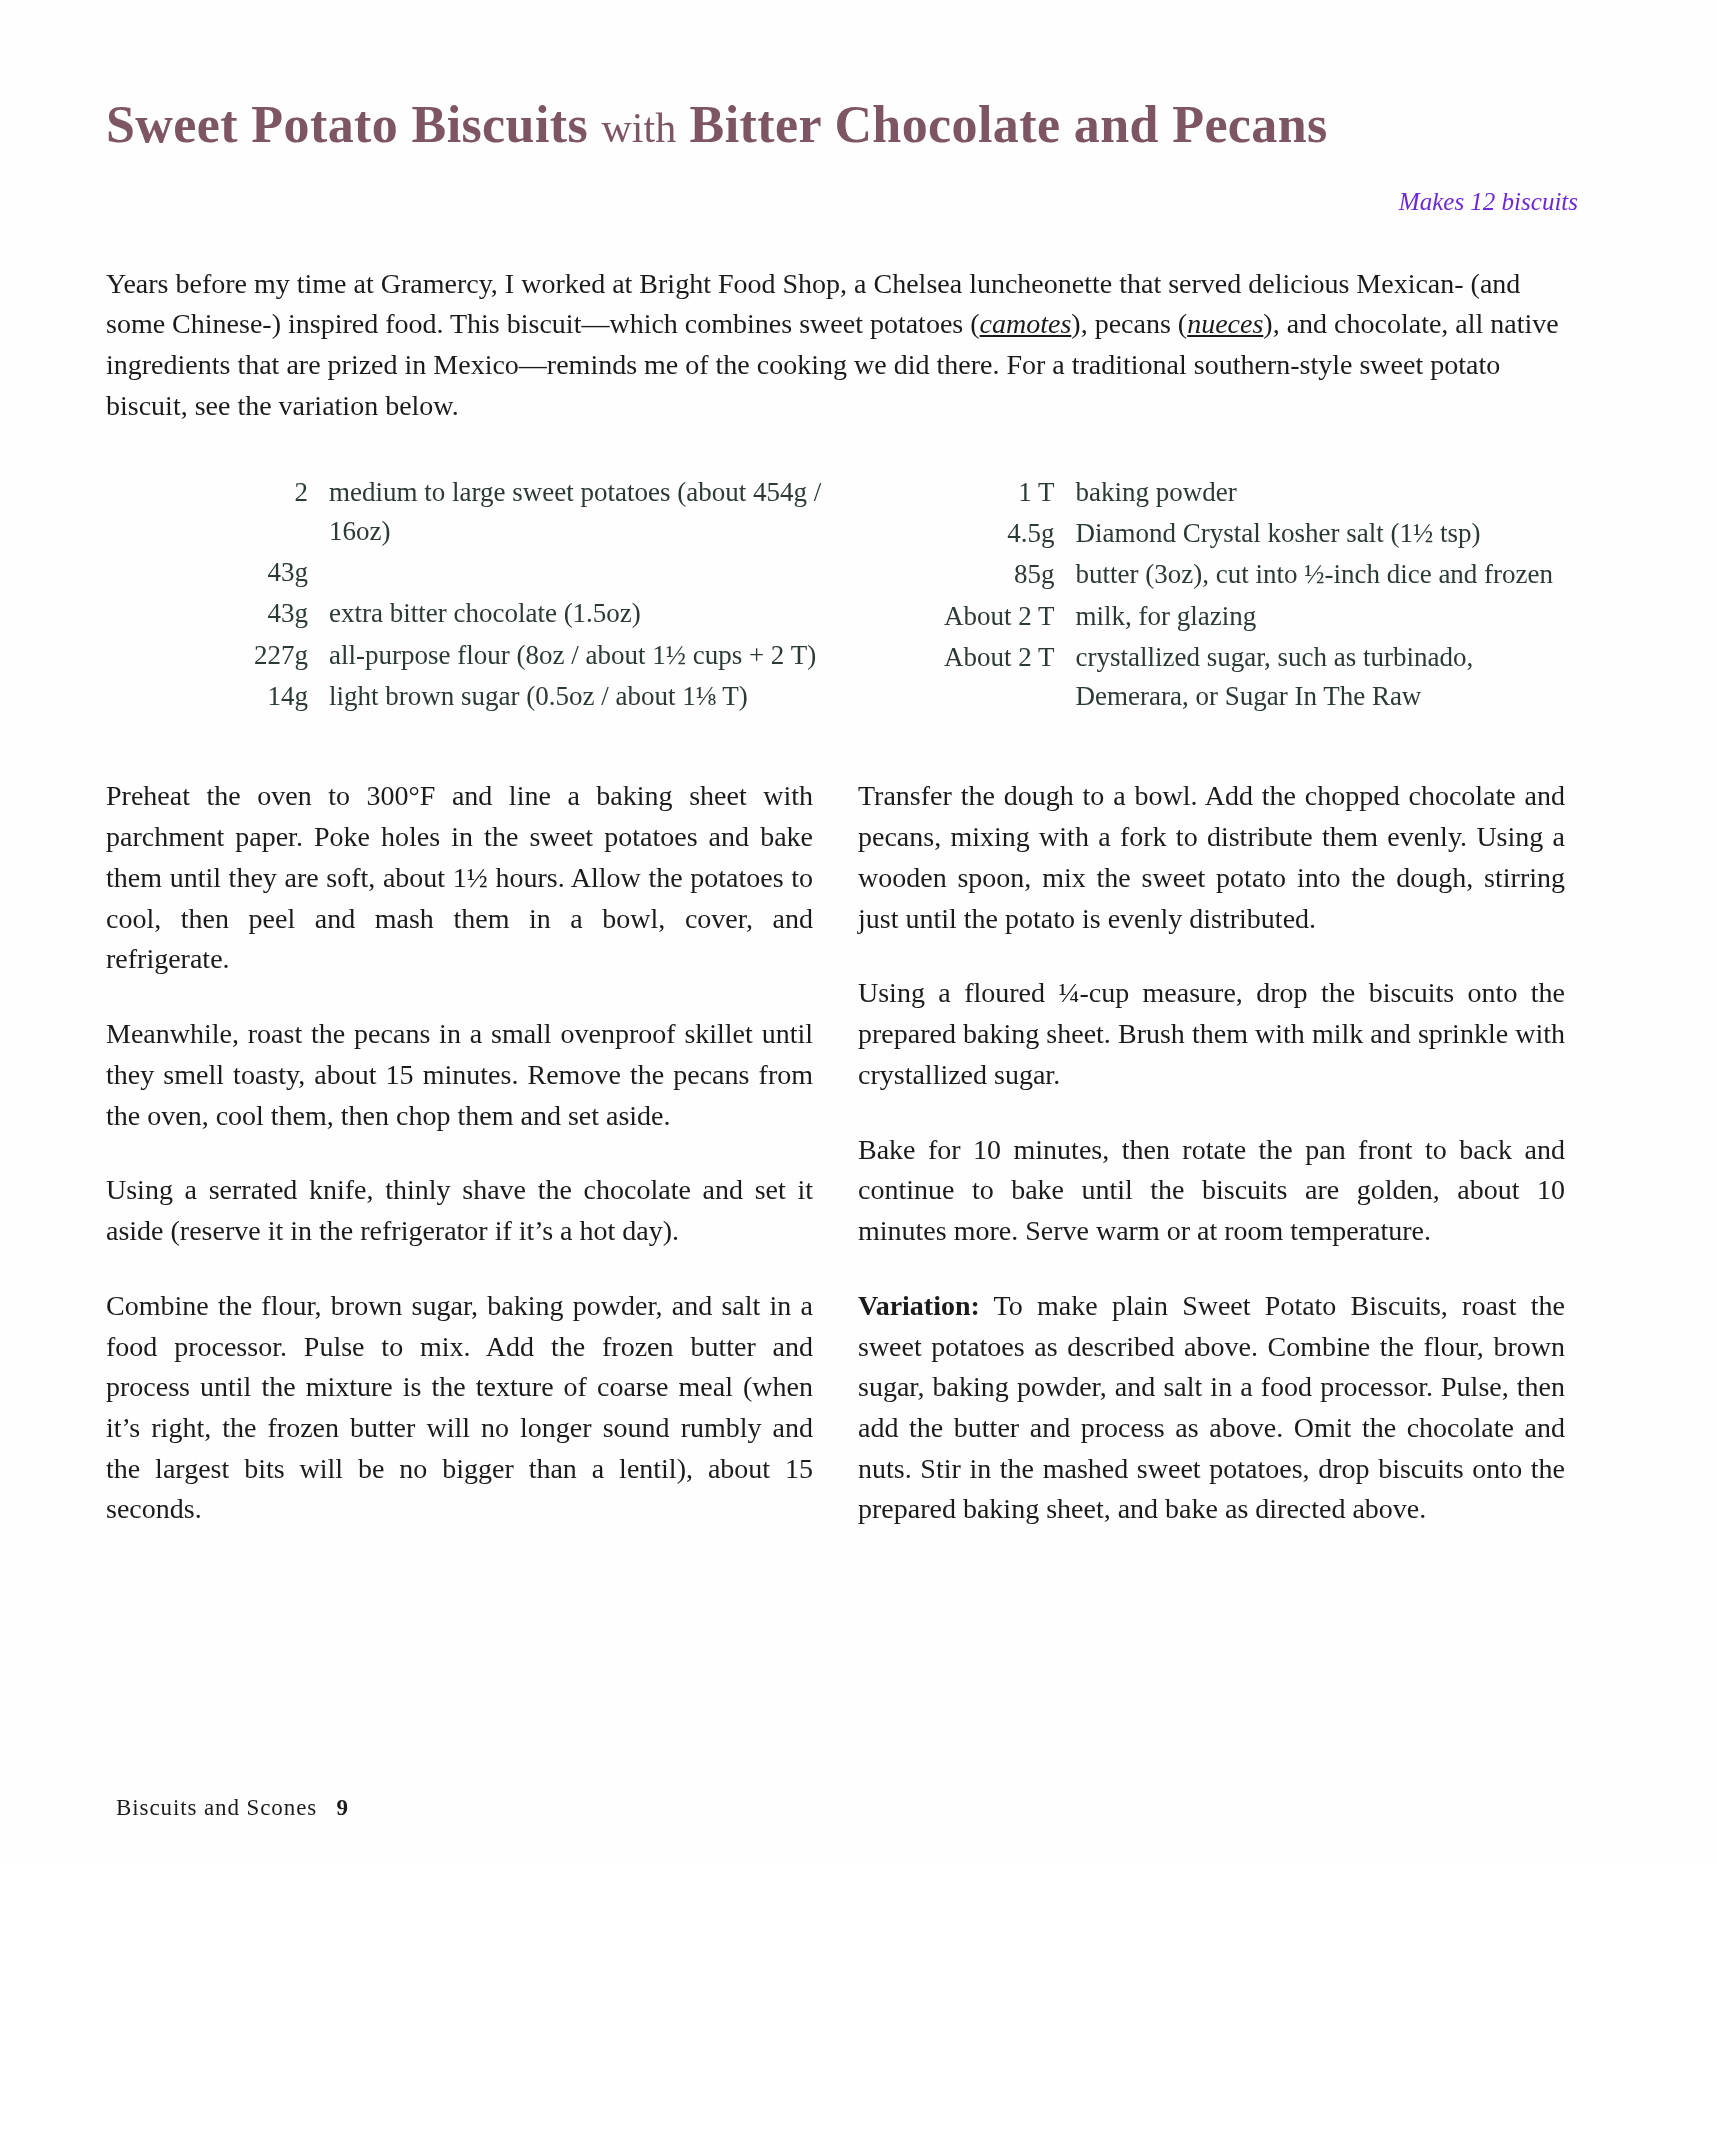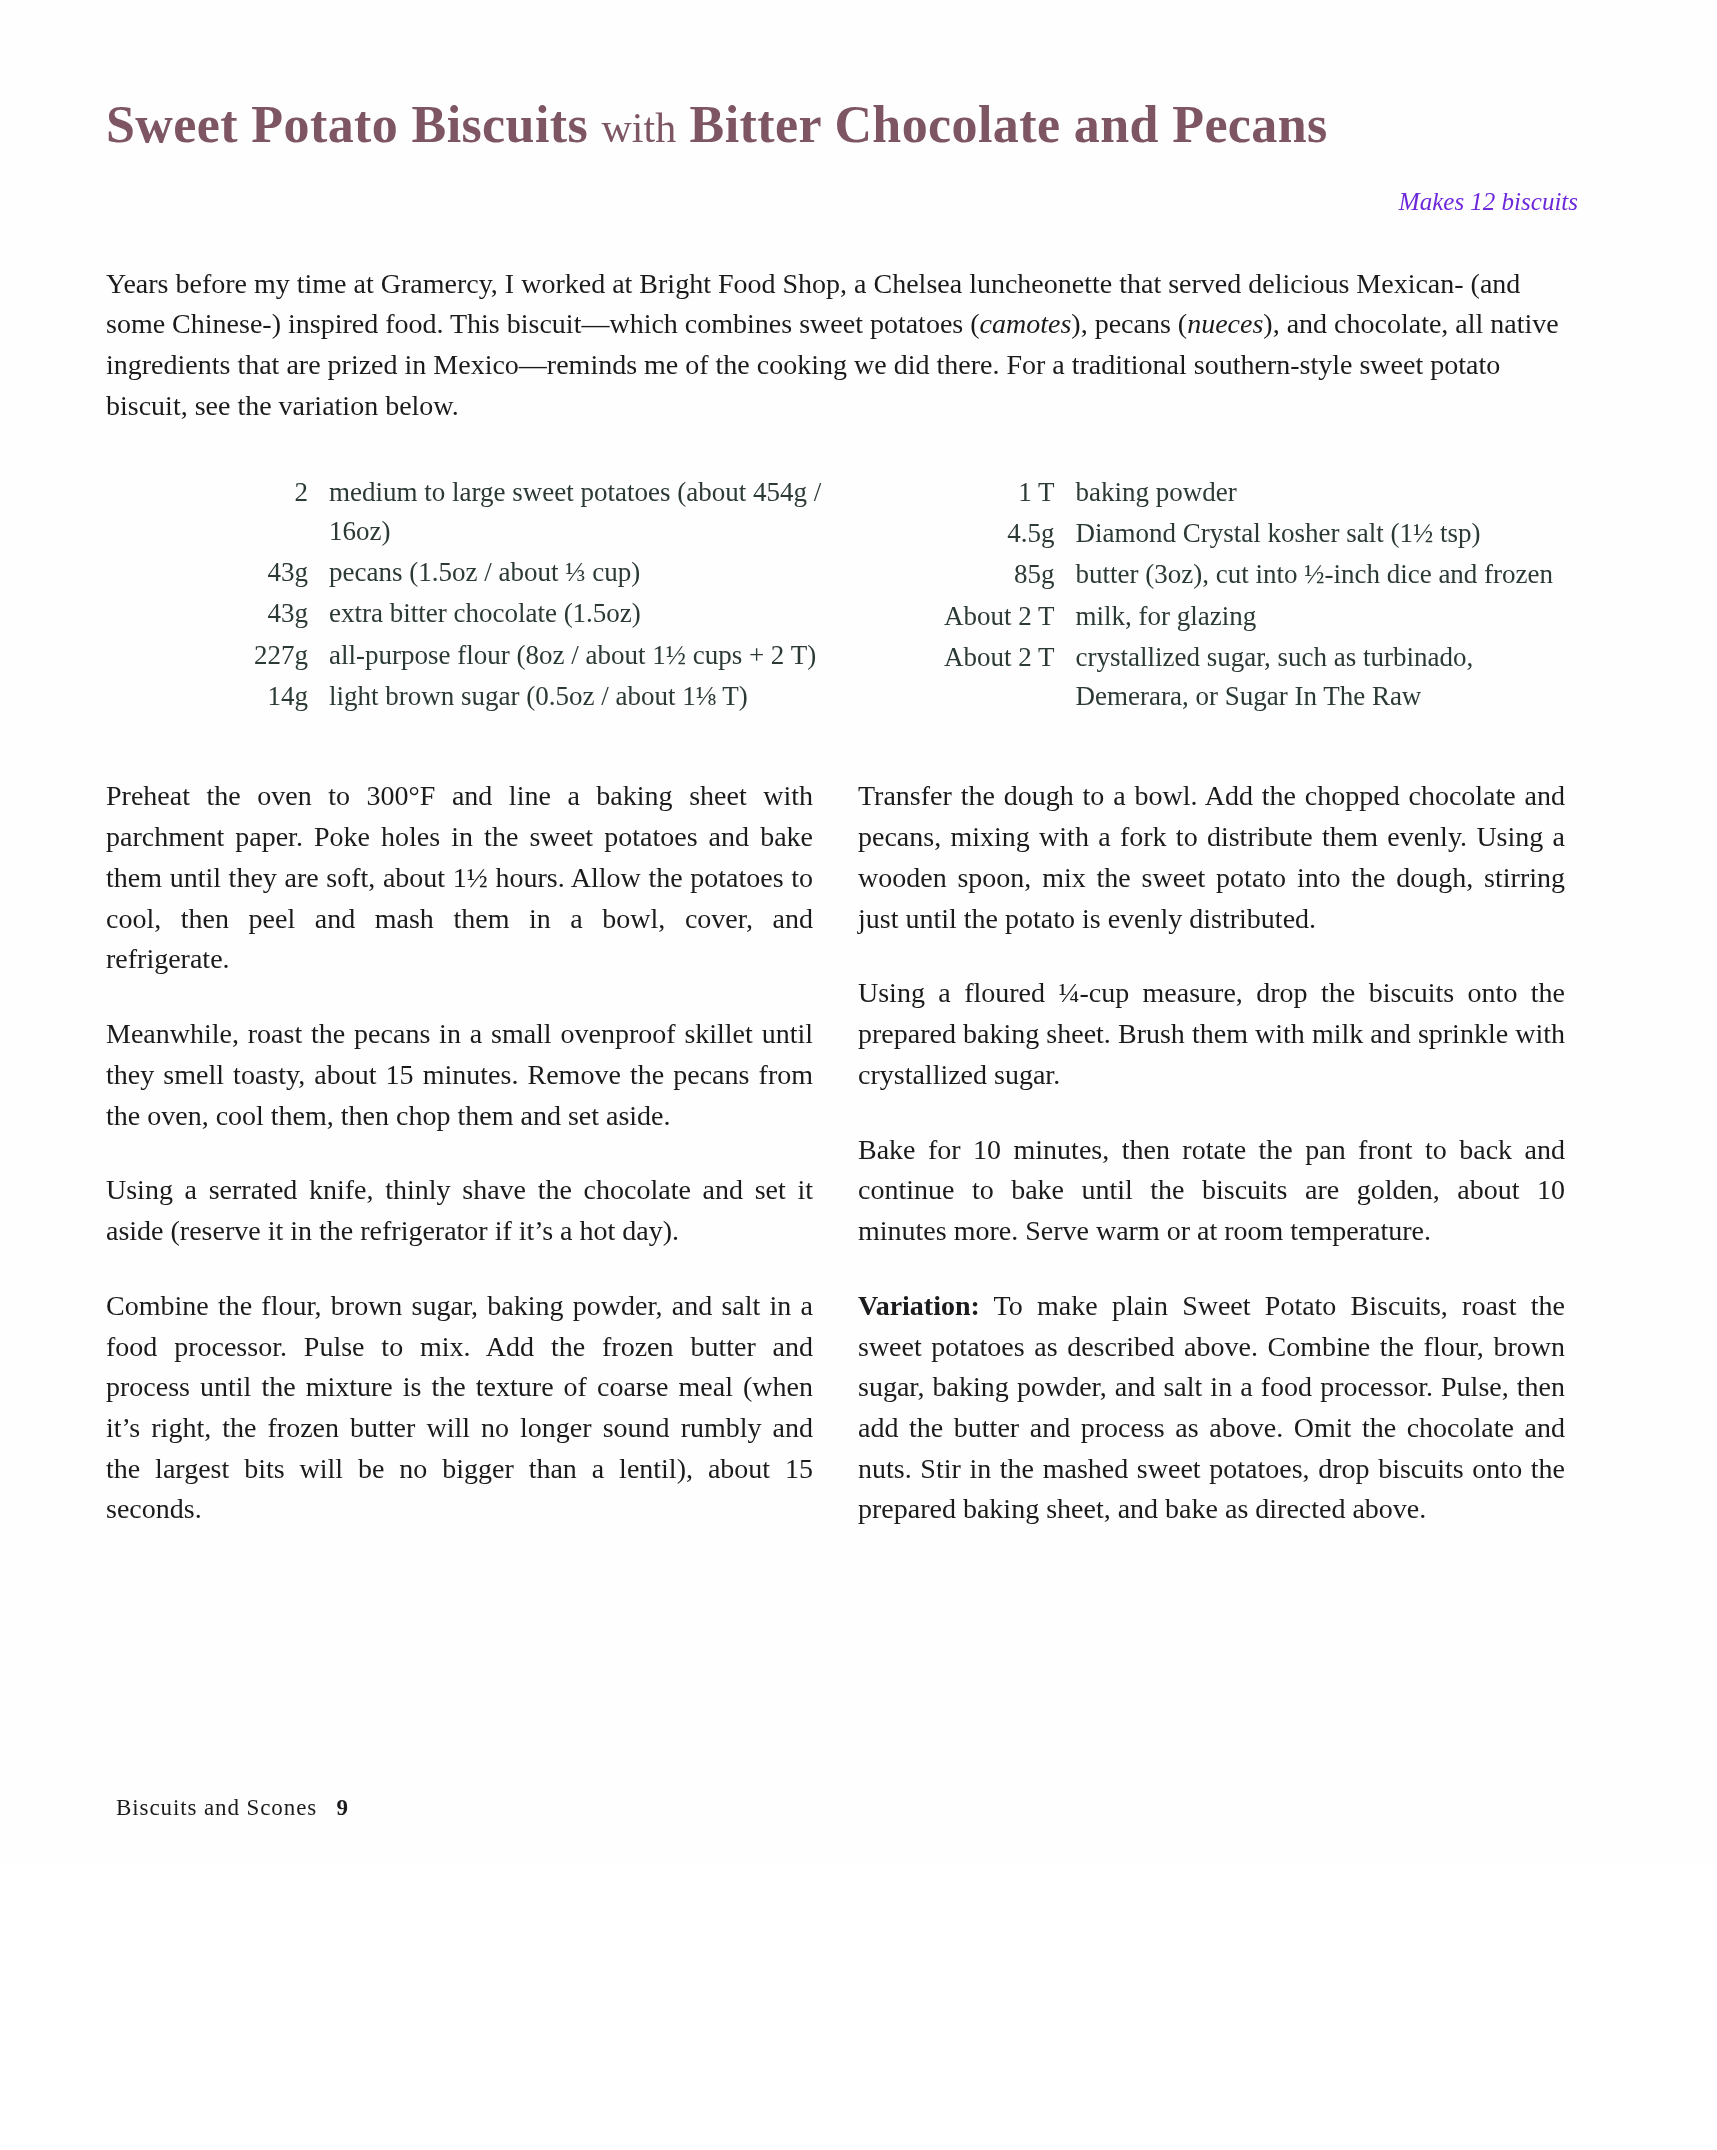--- a/index.html
+++ b/index.html
@@ -59,21 +59,21 @@
 
   
   .headnote {
     margin-top: 48px;
     font-size: 28px;
     line-height: 1.455;
     text-align: left;
     color: #1b1b1e;
     width: 1471px;
   }
-  .headnote em { font-style: italic; }
+  .headnote em { font-style: italic; text-decoration: underline; }
 
   
   .ingredients {
     margin-top: 46px;
     display: flex;
     gap: 0px;
   }
   .ing-col { width: 50%; }
   .ing-col.left { padding-left: 90px; box-sizing: border-box; }
   .ing-col.right { padding-left: 39px; box-sizing: border-box; }
@@ -146,21 +146,20 @@
     <div class="headnote"><span>Years before my time at Gramercy, I worked at Bright Food Shop, a Chelsea luncheonette that served delicious Mexican- (and some Chinese-) inspired food. This biscuit—which combines sweet potatoes (</span><em>camotes</em><span>), pecans (</span><em>nueces</em><span>), and chocolate, all native ingredients that are prized in Mexico—reminds me of the cooking we did there. For a traditional southern-style sweet potato biscuit, see the variation below.</span></div>
 
     <div class="ingredients">
       <div class="ing-col left">
           <div class="ing-row">
             <div class="ing-qty">2</div>
             <div class="ing-name">medium to large sweet potatoes (about 454g / 16oz)</div>
           </div>
           <div class="ing-row">
             <div class="ing-qty">43g</div>
-            <div class="ing-name">pecans (1.5oz / about ⅓ cup)</div>
           </div>
           <div class="ing-row">
             <div class="ing-qty">43g</div>
             <div class="ing-name">extra bitter chocolate (1.5oz)</div>
           </div>
           <div class="ing-row">
             <div class="ing-qty">227g</div>
             <div class="ing-name">all-purpose flour (8oz / about 1½ cups + 2 T)</div>
           </div>
           <div class="ing-row">

